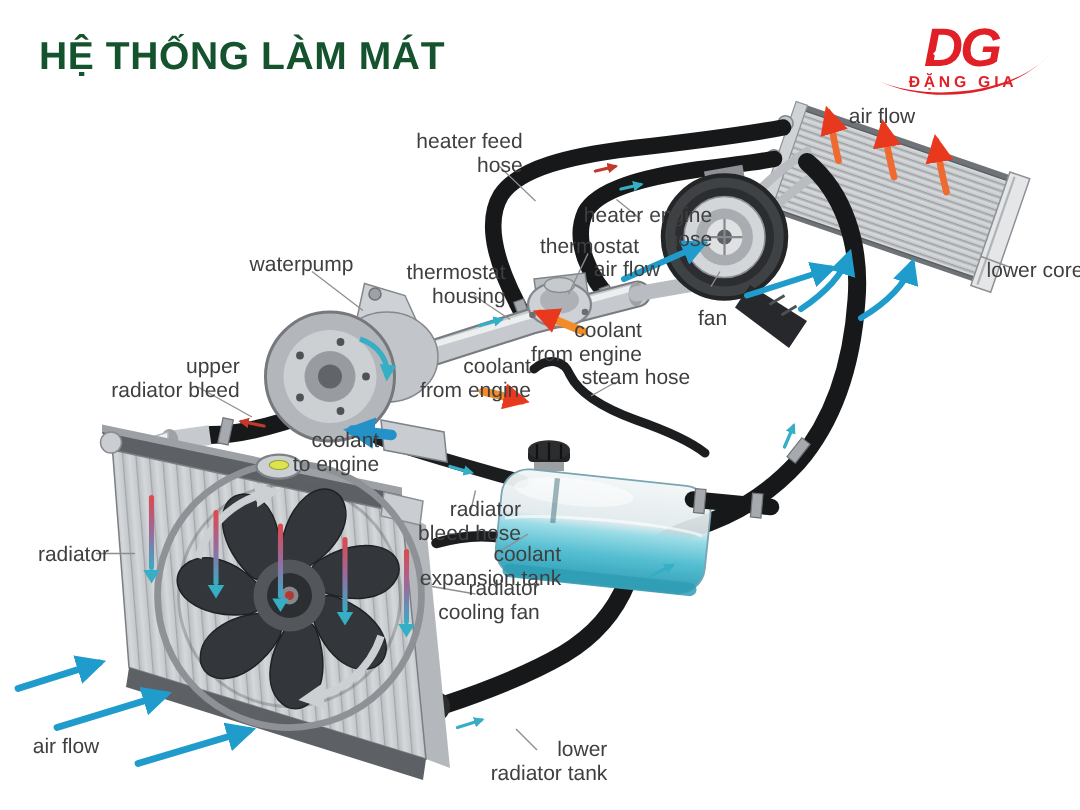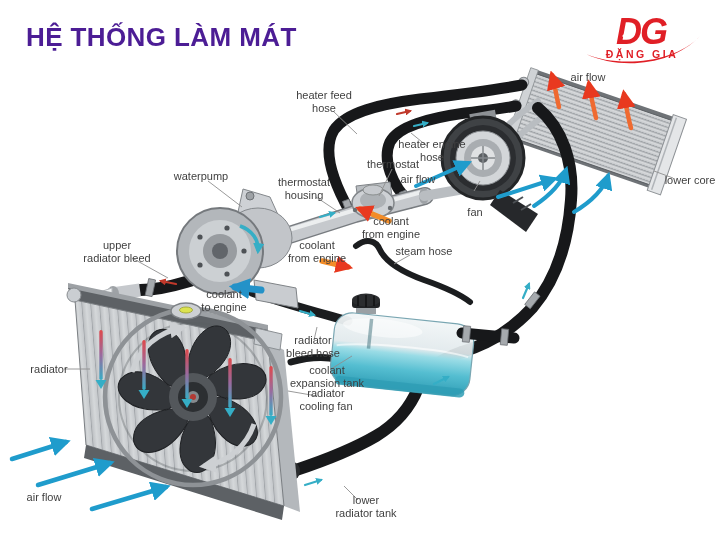--- a/index.html
+++ b/index.html
@@ -1,23 +1,23 @@
 <!DOCTYPE html>
 <html><head>
 <meta charset="utf-8">
 <style>
   html,body{margin:0;padding:0;background:#888;}
   .stage{position:relative;width:720px;height:540px;background:#ffffff;overflow:hidden;
          font-family:"Liberation Sans",sans-serif;margin:0 auto;}
   .page-title{position:absolute;left:26px;top:22px;margin:0;font-size:26px;font-weight:bold;
-              color:#4c1d95;letter-spacing:.4px;white-space:nowrap;}
+              color:#14532d;letter-spacing:.4px;white-space:nowrap;}
   .logo{position:absolute;left:578px;top:4px;width:132px;height:64px;}
   .diagram-svg{position:absolute;left:0;top:0;}
-  .lbl{position:absolute;transform:translate(-50%,-50%);font-size:11px;line-height:1.15;
-       color:#3f3f3f;text-align:center;white-space:pre-line;width:max-content;pointer-events:none;}
+  .lbl{position:absolute;transform:translate(-50%,-50%);font-size:14px;line-height:1.15;
+       color:#3f3f3f;text-align:right;white-space:pre-line;width:max-content;pointer-events:none;}
 </style>
 </head>
 <body>
 
 <div class="stage">
 
   <h1 class="page-title">HỆ THỐNG LÀM MÁT</h1>
 
   <svg class="logo" viewBox="0 0 132 64">
     <path d="M 8,50 C 42,66 94,62 122,32 C 98,59 40,64 8,50 Z" fill="#e01f26"></path>
@@ -303,21 +303,21 @@
       <path d="M 410,255 L 394,264"></path>
       <path d="M 132,258 L 168,278"></path>
       <path d="M 64,369 L 90,369"></path>
       <path d="M 314,340 L 317,327"></path>
       <path d="M 331,369 L 352,356"></path>
       <path d="M 317,396 L 288,391"></path>
       <path d="M 358,500 L 344,486"></path>
     </g>
   </svg>
 
-  <div class="lbl" style="left:324px;top:102px">heater feed
+  <div class="lbl" style="left:313px;top:102px">heater feed
 hose</div>
   <div class="lbl" style="left:432px;top:151px">heater engine
 hose</div>
   <div class="lbl" style="left:393px;top:164px">thermostat</div>
   <div class="lbl" style="left:418px;top:179px">air flow</div>
   <div class="lbl" style="left:475px;top:212px">fan</div>
   <div class="lbl" style="left:588px;top:77px">air flow</div>
   <div class="lbl" style="left:690px;top:180px">lower core</div>
   <div class="lbl" style="left:201px;top:176px">waterpump</div>
   <div class="lbl" style="left:304px;top:189px">thermostat

